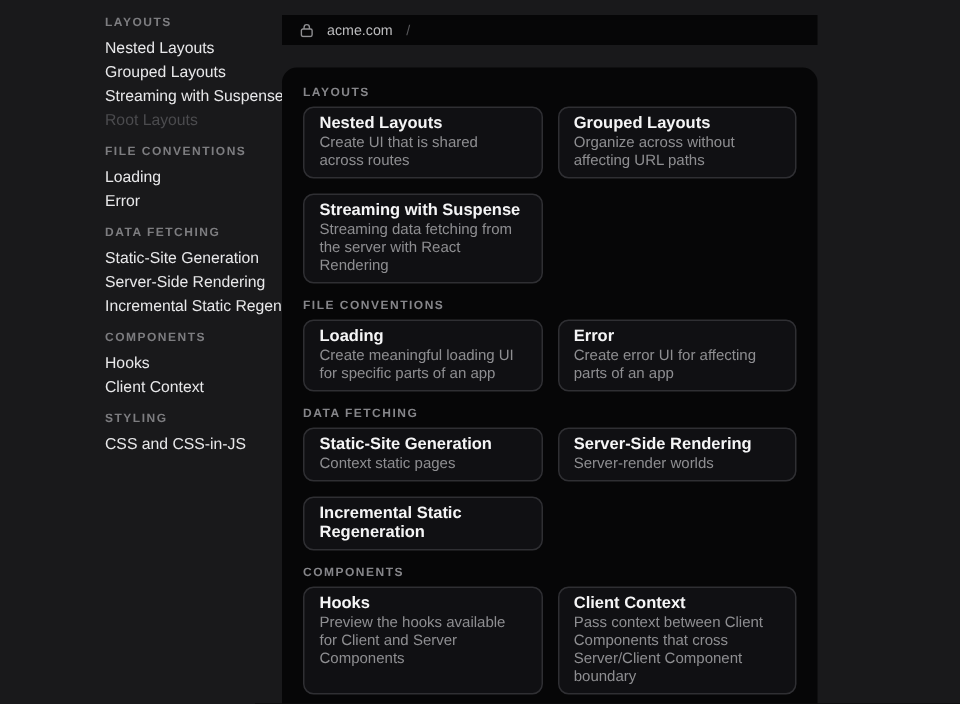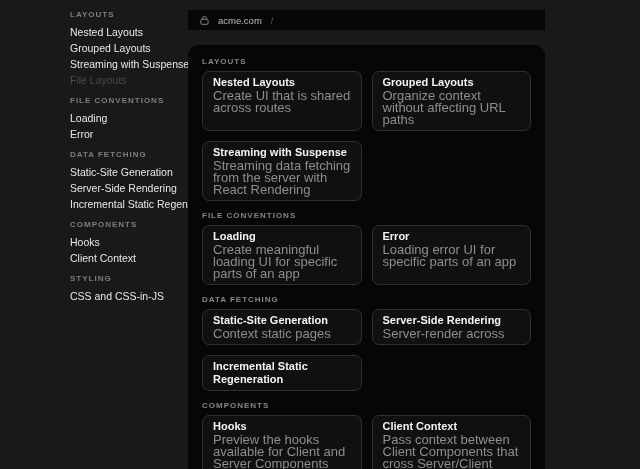--- a/index.html
+++ b/index.html
@@ -52,35 +52,35 @@
   }
   .card {
     background: #101013; border: 1px solid #2f2f33; border-radius: 7px;
     padding: 3px 10px 4px; cursor: pointer;
   }
   .card-title {
     font-size: 11px; font-weight: 700; color: #f5f5f6;
     line-height: 13px; margin-top: 1px;
   }
   .card-desc {
-    font-size: 13px; color: #8e8e91; line-height: 12px; margin-top: 1px;
+    font-size: 10px; color: #8e8e91; line-height: 12px; margin-top: 1px;
   }
 </style>
 </head>
 <body>
 
 <div class="app">
 
   <nav class="sidebar">
     <div class="sb-section">
       <div class="sb-title">Layouts</div>
       <div class="sb-item">Nested Layouts</div>
       <div class="sb-item">Grouped Layouts</div>
       <div class="sb-item">Streaming with Suspense</div>
-      <div class="sb-item dim">File Layouts</div>
+      <div class="sb-item dim">Root Layouts</div>
     </div>
     <div class="sb-section">
       <div class="sb-title">File Conventions</div>
       <div class="sb-item">Loading</div>
       <div class="sb-item">Error</div>
     </div>
     <div class="sb-section">
       <div class="sb-title">Data Fetching</div>
       <div class="sb-item">Static-Site Generation</div>
       <div class="sb-item">Server-Side Rendering</div>
@@ -114,53 +114,53 @@
 
       <div class="sec">
         <div class="sec-title">Layouts</div>
         <div class="grid">
           <div class="card">
             <div class="card-title">Nested Layouts</div>
             <div class="card-desc">Create UI that is shared across routes</div>
           </div>
           <div class="card">
             <div class="card-title">Grouped Layouts</div>
-            <div class="card-desc">Organize context without affecting URL paths</div>
+            <div class="card-desc">Organize across without affecting URL paths</div>
           </div>
           <div class="card">
             <div class="card-title">Streaming with Suspense</div>
             <div class="card-desc">Streaming data fetching from the server with React Rendering</div>
           </div>
         </div>
       </div>
 
       <div class="sec">
         <div class="sec-title">File Conventions</div>
         <div class="grid">
           <div class="card">
             <div class="card-title">Loading</div>
             <div class="card-desc">Create meaningful loading UI for specific parts of an app</div>
           </div>
           <div class="card">
             <div class="card-title">Error</div>
-            <div class="card-desc">Loading error UI for specific parts of an app</div>
+            <div class="card-desc">Create error UI for affecting parts of an app</div>
           </div>
         </div>
       </div>
 
       <div class="sec">
         <div class="sec-title">Data Fetching</div>
         <div class="grid">
           <div class="card">
             <div class="card-title">Static-Site Generation</div>
             <div class="card-desc">Context static pages</div>
           </div>
           <div class="card">
             <div class="card-title">Server-Side Rendering</div>
-            <div class="card-desc">Server-render across</div>
+            <div class="card-desc">Server-render worlds</div>
           </div>
           <div class="card">
             <div class="card-title">Incremental Static Regeneration</div>
           </div>
         </div>
       </div>
 
       <div class="sec">
         <div class="sec-title">Components</div>
         <div class="grid">

